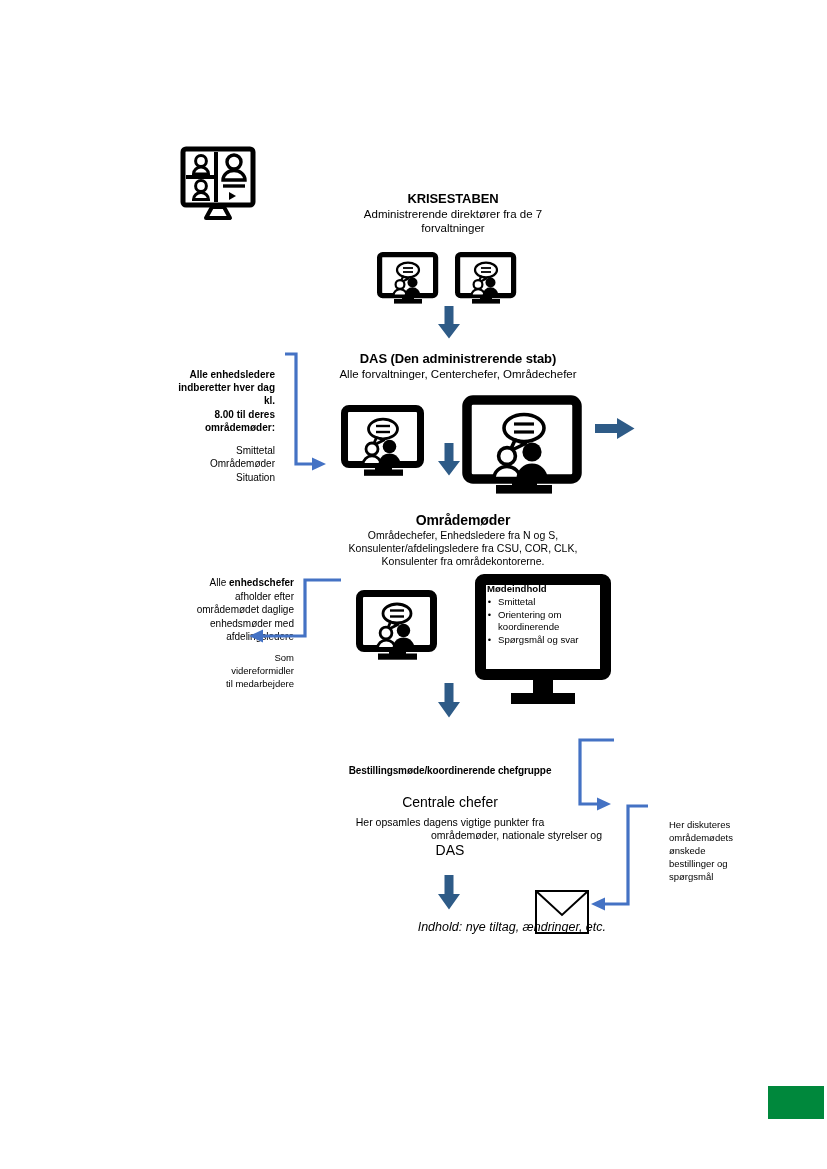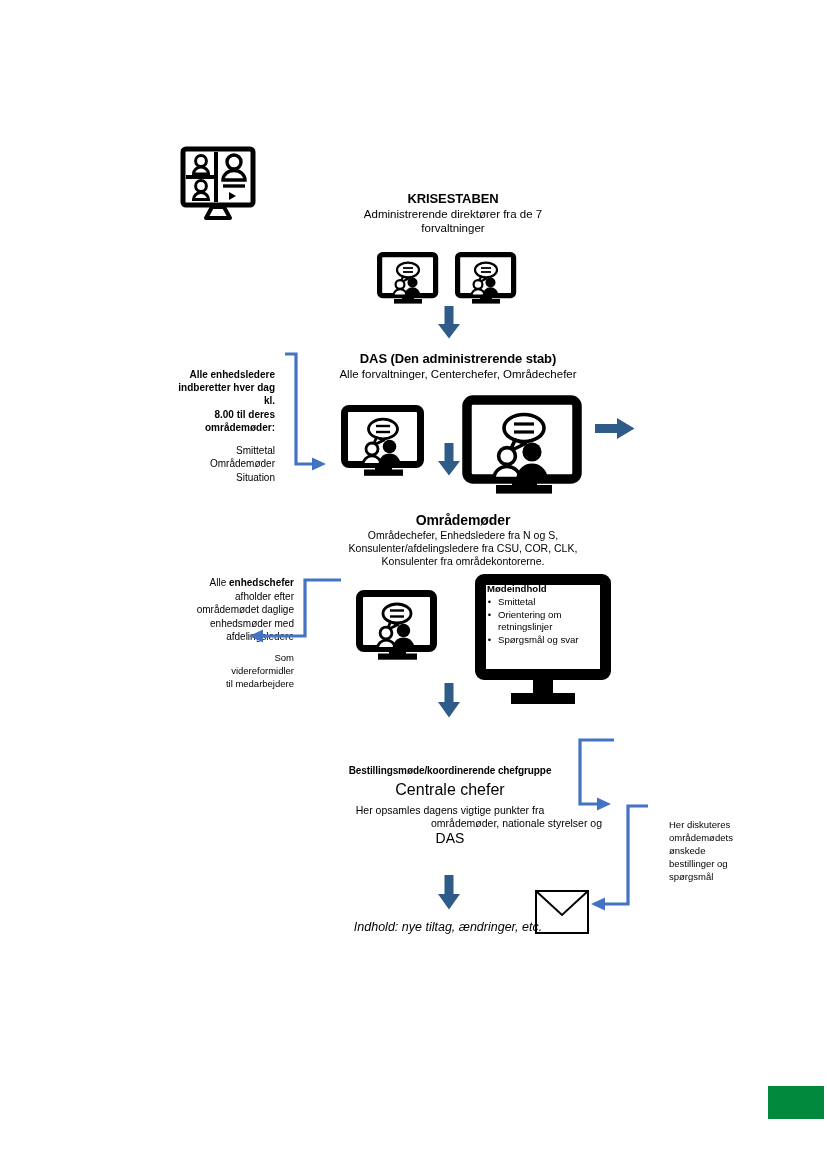--- a/index.html
+++ b/index.html
@@ -44,21 +44,21 @@
   .side-norm {
     font-size: 10px;
     line-height: 1.35;
     text-align: right;
   }
   .note-right {
     font-size: 9.5px;
     line-height: 1.38;
     text-align: left;
   }
-  .ital { font-style: italic; }
+  .ital { font-style: italic; text-align: right; }
 
   
   .mon { position: absolute; }
   .mon svg { display: block; }
 
   
   .arrow { position: absolute; }
   .arrow svg { display: block; }
 
   
@@ -308,38 +308,38 @@
     <div class="mi-neck"></div>
     <div class="mi-base"></div>
     <div class="mi-content">
       <div class="mi-head">Mødeindhold</div>
       <div class="mi-li">
         <span class="mi-bul">•</span>
         <span class="mi-txt">Smittetal</span>
       </div>
       <div class="mi-li">
         <span class="mi-bul">•</span>
-        <span class="mi-txt">Orientering om retningslinjer</span>
+        <span class="mi-txt">Orientering om koordinerende</span>
       </div>
       <div class="mi-li">
         <span class="mi-bul">•</span>
         <span class="mi-txt">Spørgsmål og svar</span>
       </div>
     </div>
   </div>
 
   <div class="abs arrow" style="left:436px; top:683px; width:26px; height:35px;">
     <svg width="26" height="35" viewBox="0 0 26 35" aria-hidden="true">
       <path d="M8.5 0 h9 v19 h6.5 L13 34.5 L2 19 h6.5 z" fill="#2e5b87"></path>
     </svg>
   </div>
 
   <div class="abs" style="left:298px; top:765px; width:304px;">
     <div class="ttl" style="font-size:10px;">Bestillingsmøde/koordinerende chefgruppe</div>
-    <div class="sub" style="font-size:16px; margin-top:3px;">Centrale chefer</div>
+    <div class="sub" style="font-size:14px; margin-top:17px;">Centrale chefer</div>
     <div class="sub" style="font-size:10.5px; margin-top:4px;">Her opsamles dagens vigtige punkter fra</div>
     <div class="sub" style="font-size:10.5px;text-align:right;">områdemøder, nationale styrelser og</div>
     <div class="sub" style="font-size:14px;">DAS</div>
   </div>
 
 
   <div class="abs conn" style="left:576px; top:738px; width:40px; height:70px;">
     <svg width="40" height="70" viewBox="0 0 40 70" aria-hidden="true">
       <path d="M38 2 H4 V66 H22" fill="none" stroke="#4472c4" stroke-width="3.2"></path>
       <path d="M21 59.5 L35 66 L21 72.5 z" fill="#4472c4"></path>

